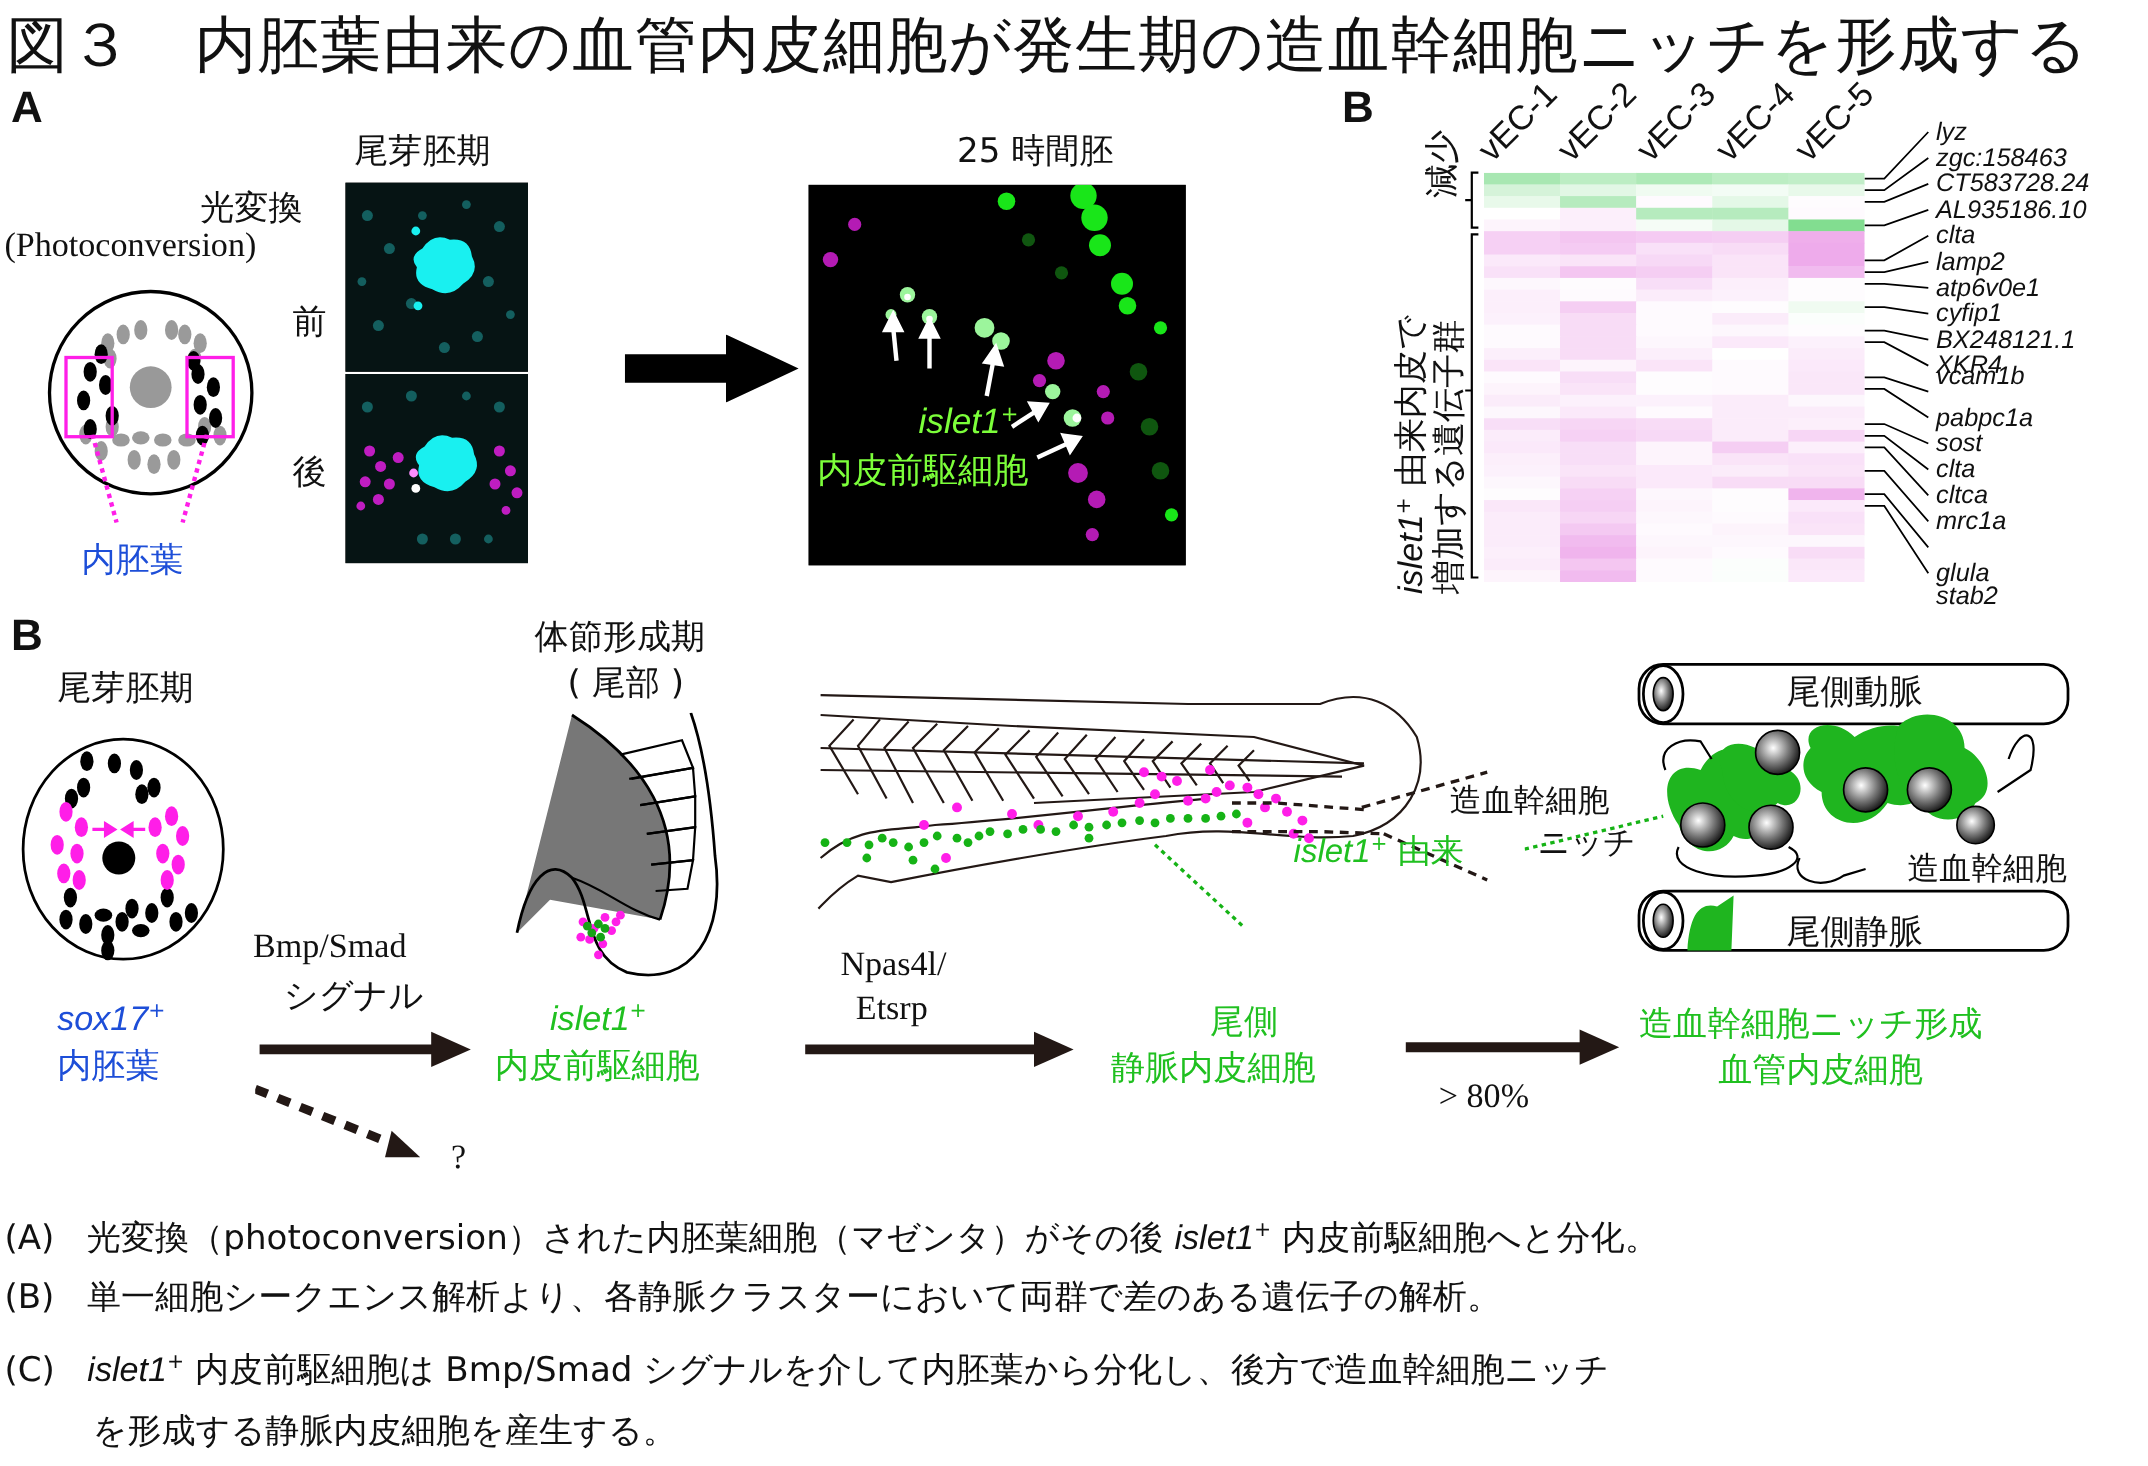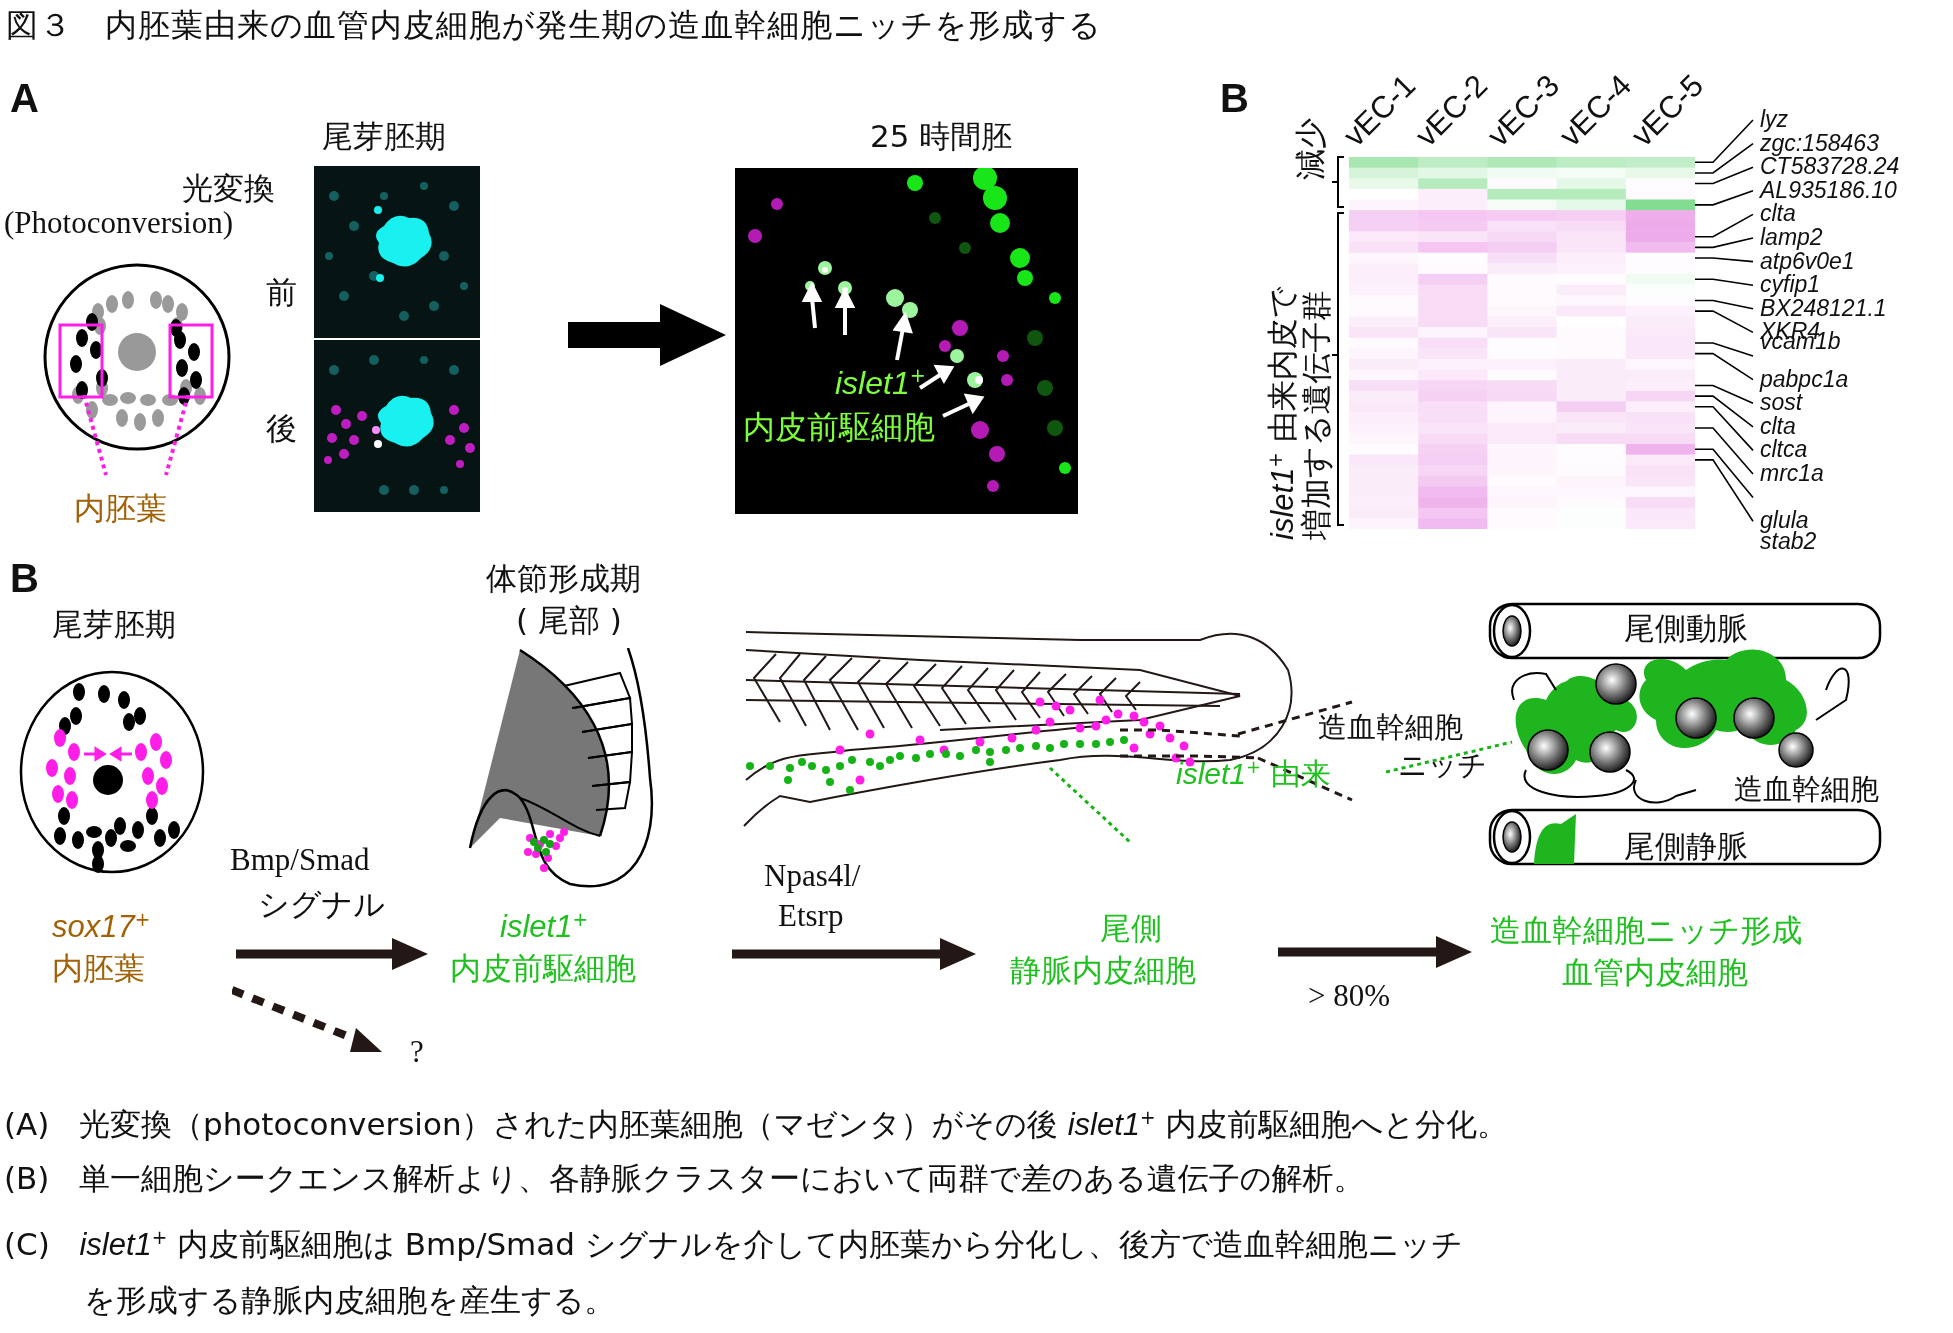--- a/index.html
+++ b/index.html
@@ -1,24 +1,24 @@
 <!DOCTYPE html>
 <html><head>
 <meta charset="utf-8">
 <style>
   html,body{margin:0;padding:0;background:#fff;}
   body{width:1953px;height:1333px;position:relative;overflow:hidden;
        font-family:"DejaVu Sans","Liberation Sans",sans-serif;color:#111;}
   .abs{position:absolute;}
-  .title{left:6px;top:4px;font-size:32px;letter-spacing:1px;white-space:nowrap;}
+  .title{left:6px;top:4px;font-size:56px;letter-spacing:1px;white-space:nowrap;}
   .panel-letter{font-family:"Liberation Sans",sans-serif;font-weight:bold;font-size:40px;}
   .jp{font-size:31px;white-space:nowrap;}
   .en{font-family:Liberation Serif, serif;}
   .it{font-style:italic;font-family:"Liberation Sans",sans-serif;}
-  .mag{color:#a16207;}
+  .mag{color:#1d4ed8;}
   .grn{color:#20c020;}
   .lgrn{color:#7cff3a;}
   .micro{background:#000;overflow:hidden;}
   .caption{left:4px;font-size:31px;white-space:nowrap;}
   .gene{font-family:"Liberation Sans",sans-serif;font-style:italic;font-size:23px;line-height:23px;white-space:nowrap;}
   .collabel{font-family:"Liberation Sans",sans-serif;font-size:31px;transform:rotate(-45deg);transform-origin:left bottom;white-space:nowrap;}
   sup{font-size:60%;}
 </style>
 </head>
 <body>

